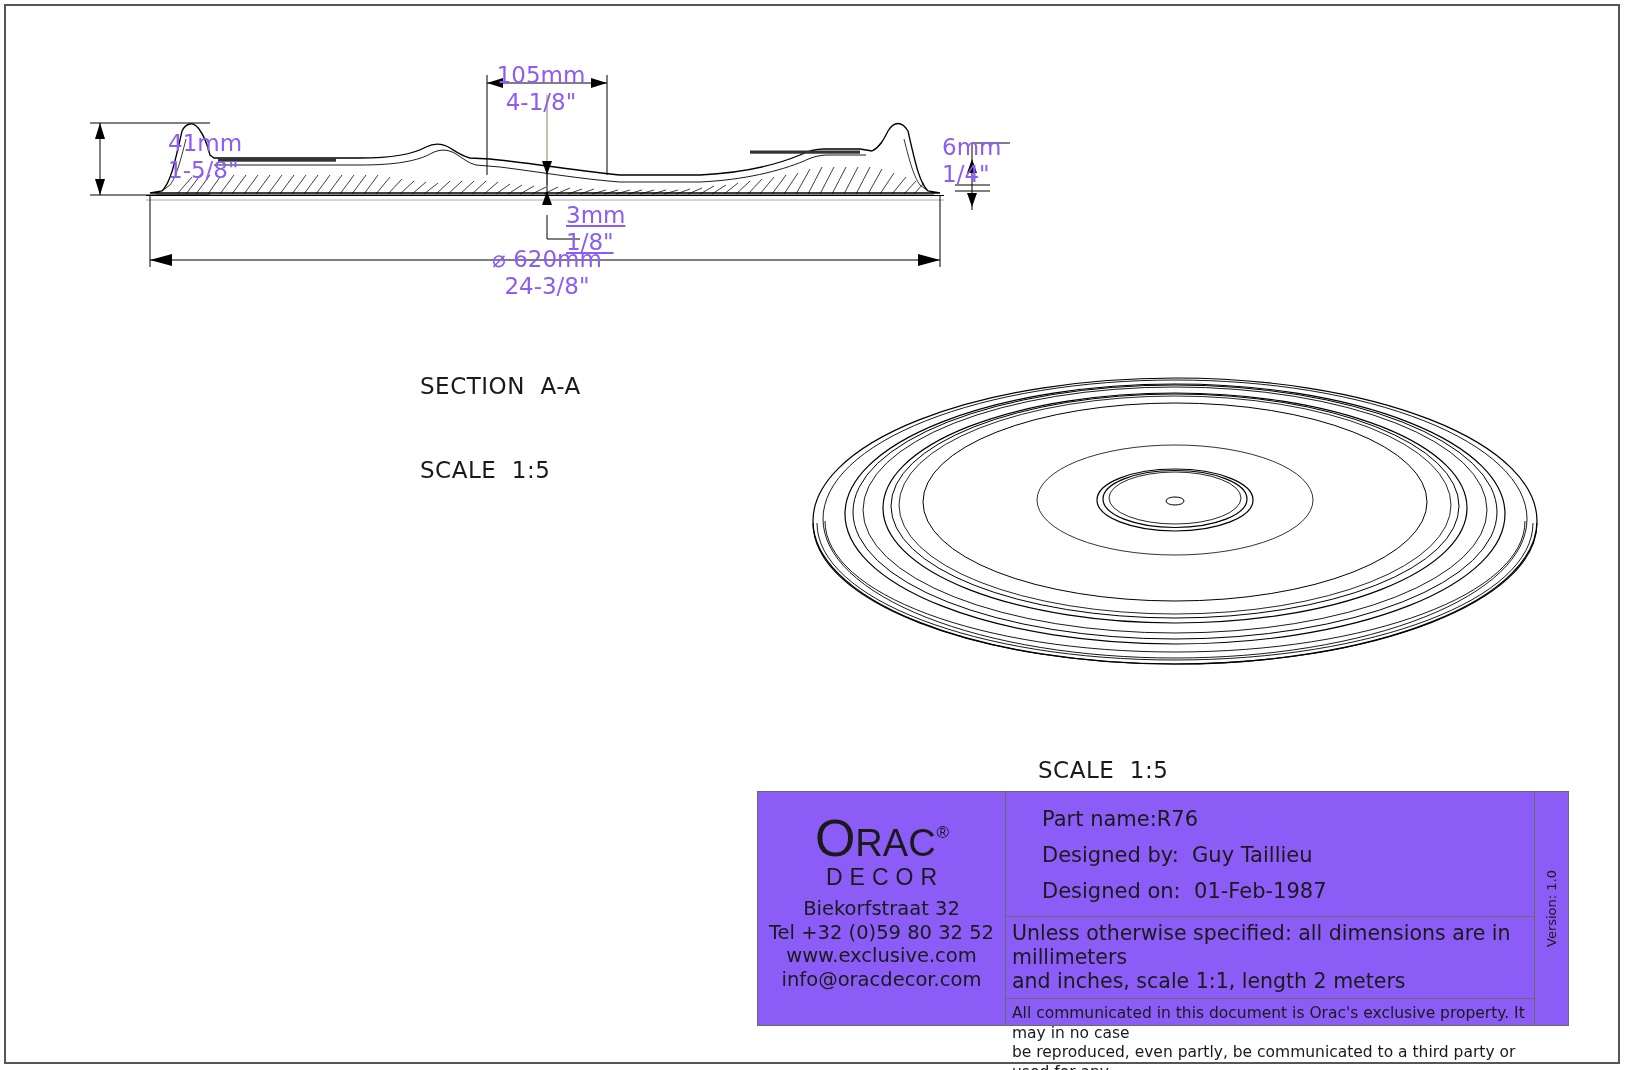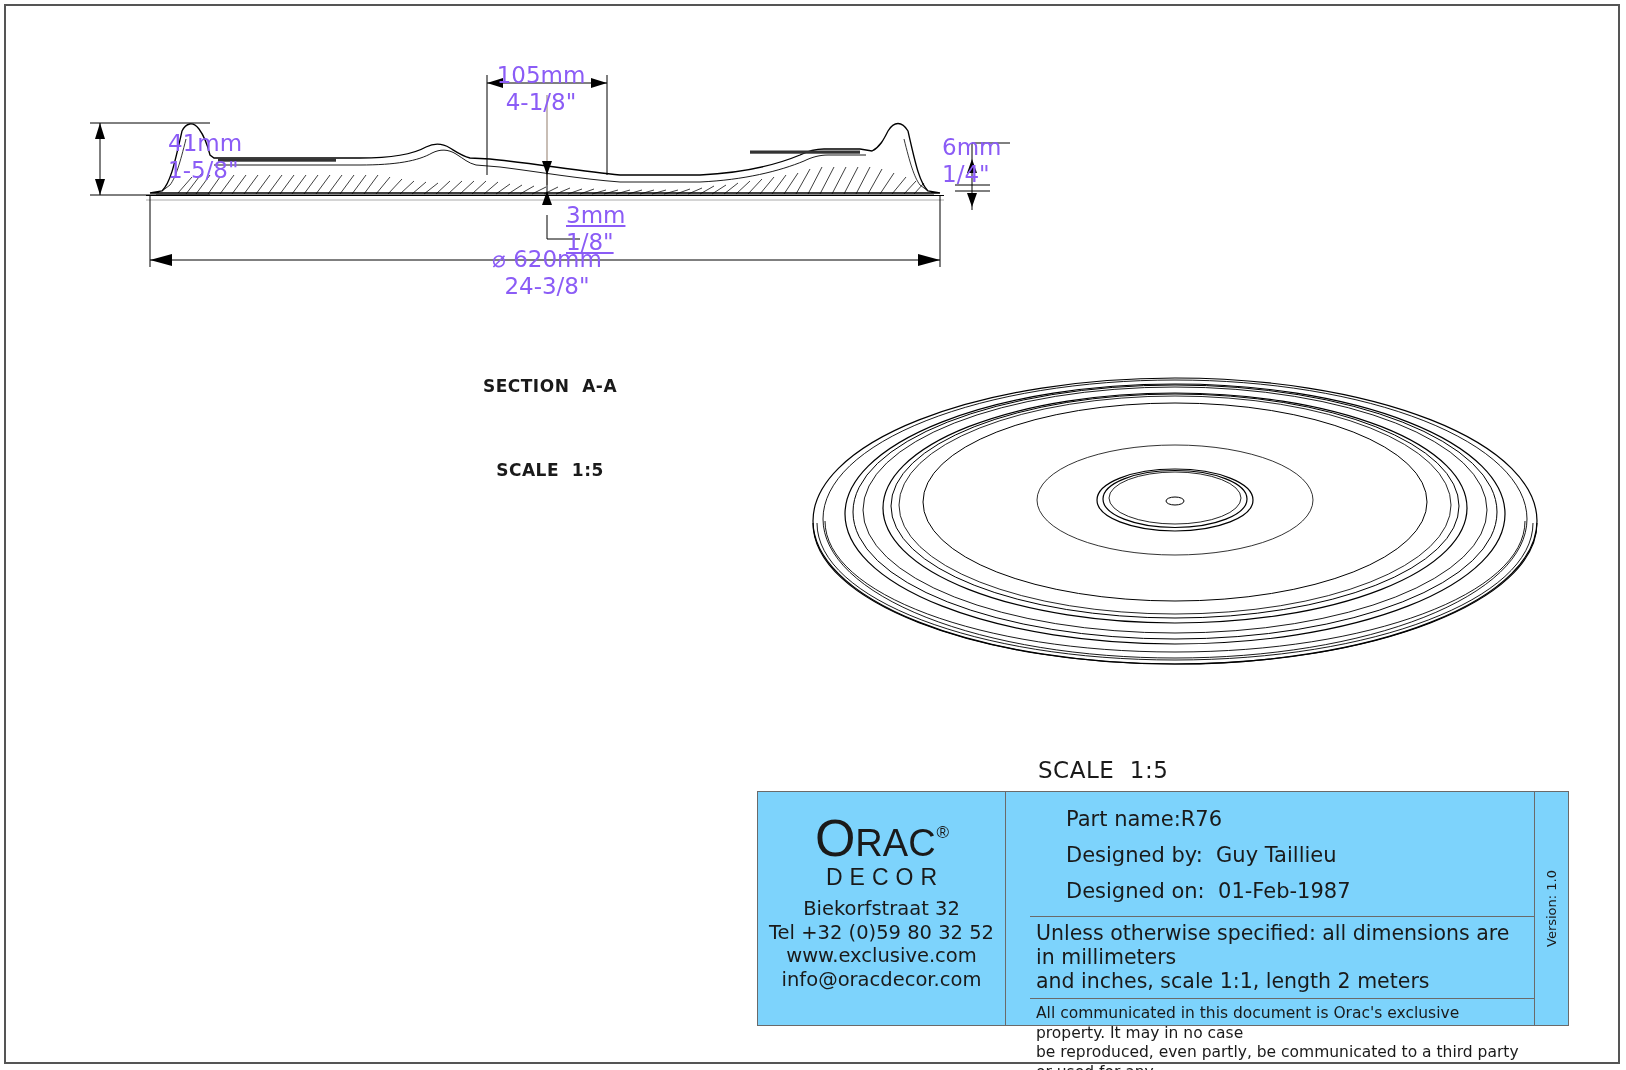--- a/index.html
+++ b/index.html
@@ -37,46 +37,45 @@
     font-family: "DejaVu Sans", sans-serif;
     font-size: 23px;
     line-height: 27px;
     color: #8b5cf6;
     white-space: nowrap;
   }
   .dimtext.c { text-align: center; }
 
   .section-label {
     position: absolute;
-    font-size: 17px;
+    font-size: 23px;
     line-height: 28px;
-    text-align: center;
+    text-align: left;
     white-space: pre;
     letter-spacing: 0.5px;
-    font-weight: bold;
   }
 
   .scale-label {
     position: absolute;
     font-size: 23px;
     letter-spacing: 0.5px;
     white-space: pre;
   }
 
   
   .titleblock {
     position: absolute;
     left: 757px;
     top: 791px;
     width: 812px;
     height: 235px;
     border: 1.6px solid #6a6a6a;
     box-sizing: border-box;
     display: flex;
-    background: #7dd3fc;
+    background: #8b5cf6;
   }
   .tb-logo {
     width: 248px;
     border-right: 1.6px solid #6a6a6a;
     box-sizing: border-box;
     display: flex;
     flex-direction: column;
     align-items: center;
     padding-top: 20px;
   }
@@ -117,21 +116,20 @@
     text-align: center;
     font-size: 19.5px;
     line-height: 23.5px;
     color: #1a1a1a;
   }
   .tb-right {
     flex: 1;
     display: flex;
     flex-direction: column;
     box-sizing: border-box;
-    margin-left: 24px;
   }
   .tb-fields {
     border-bottom: 1.6px solid #6a6a6a;
     padding: 9px 0 7px 0;
     box-sizing: border-box;
   }
   .tb-field {
     font-size: 21px;
     line-height: 36px;
     padding-left: 36px;

